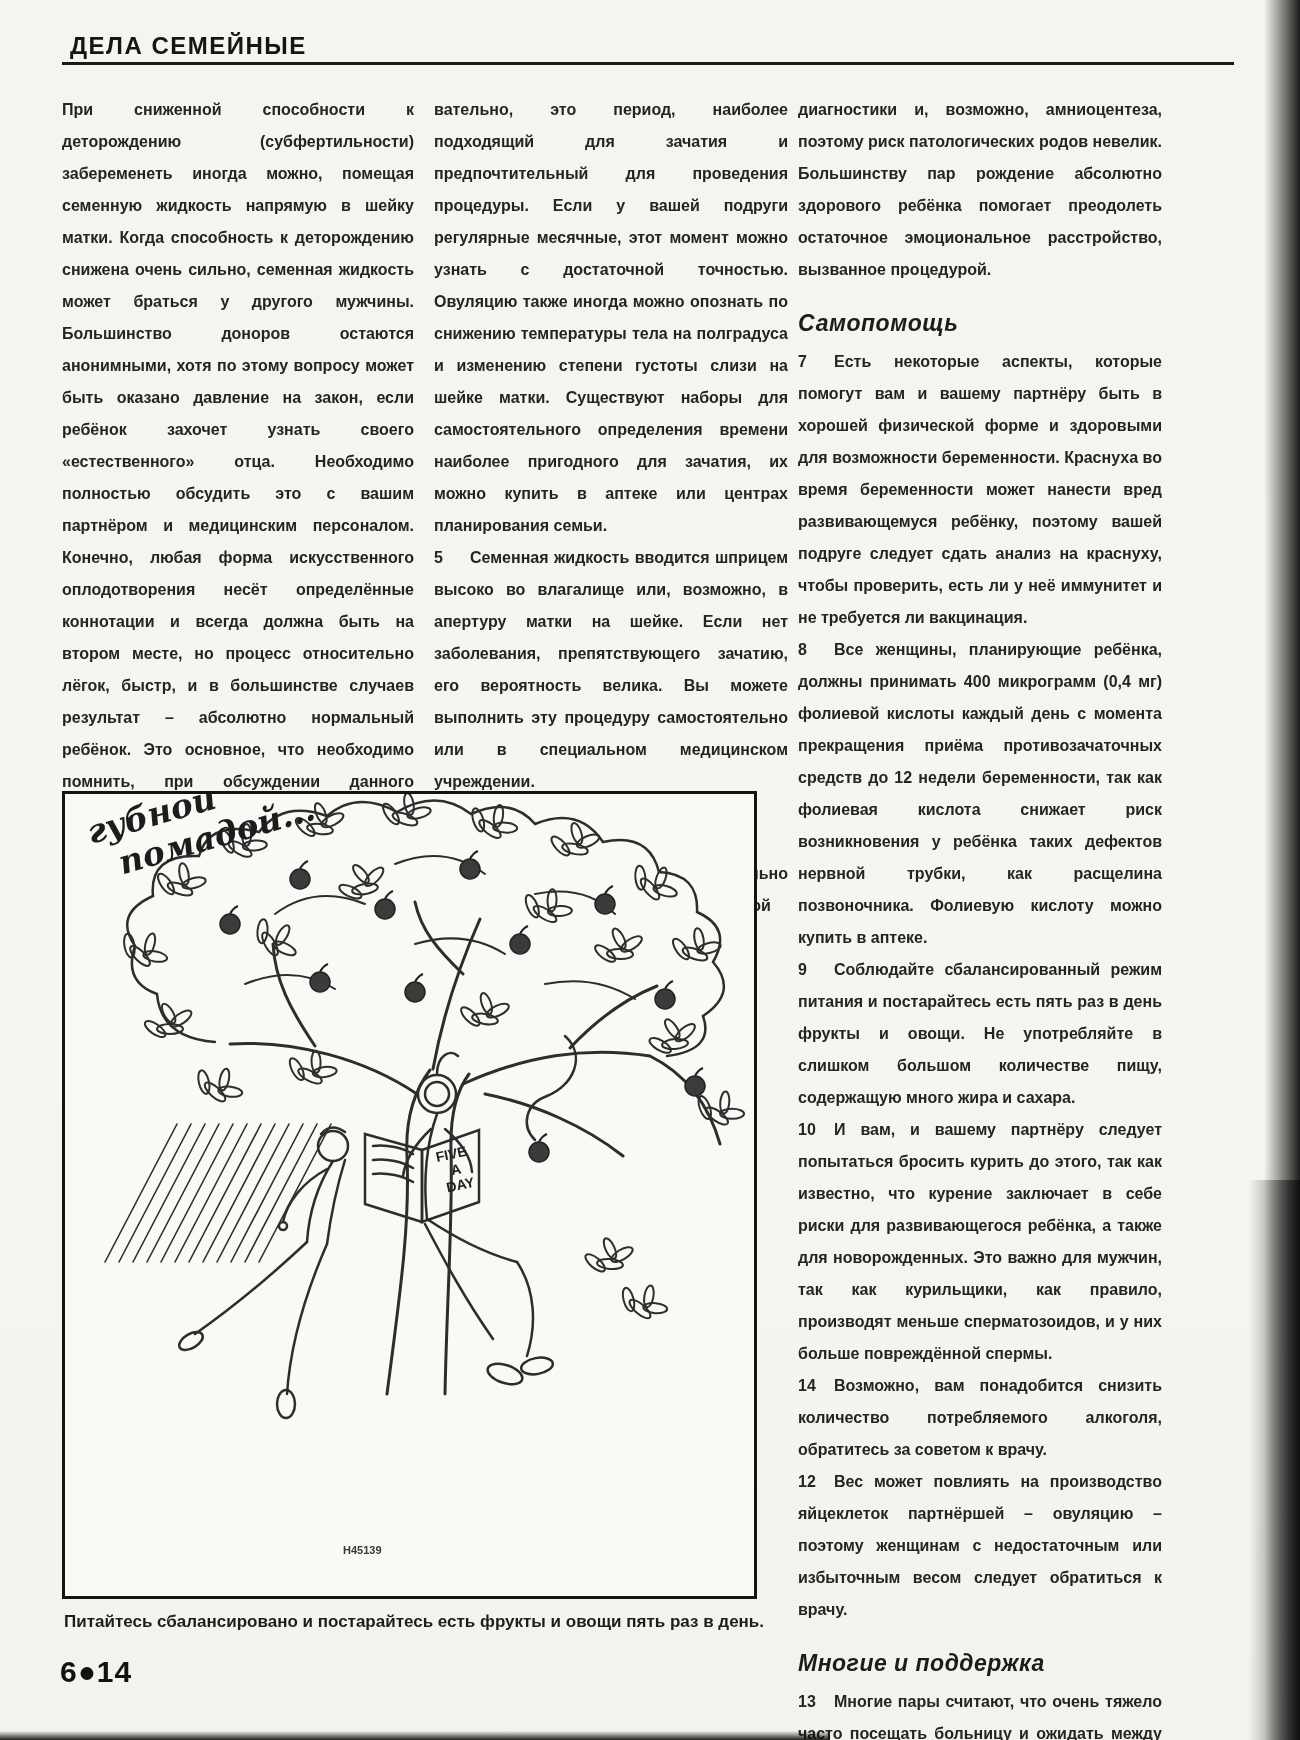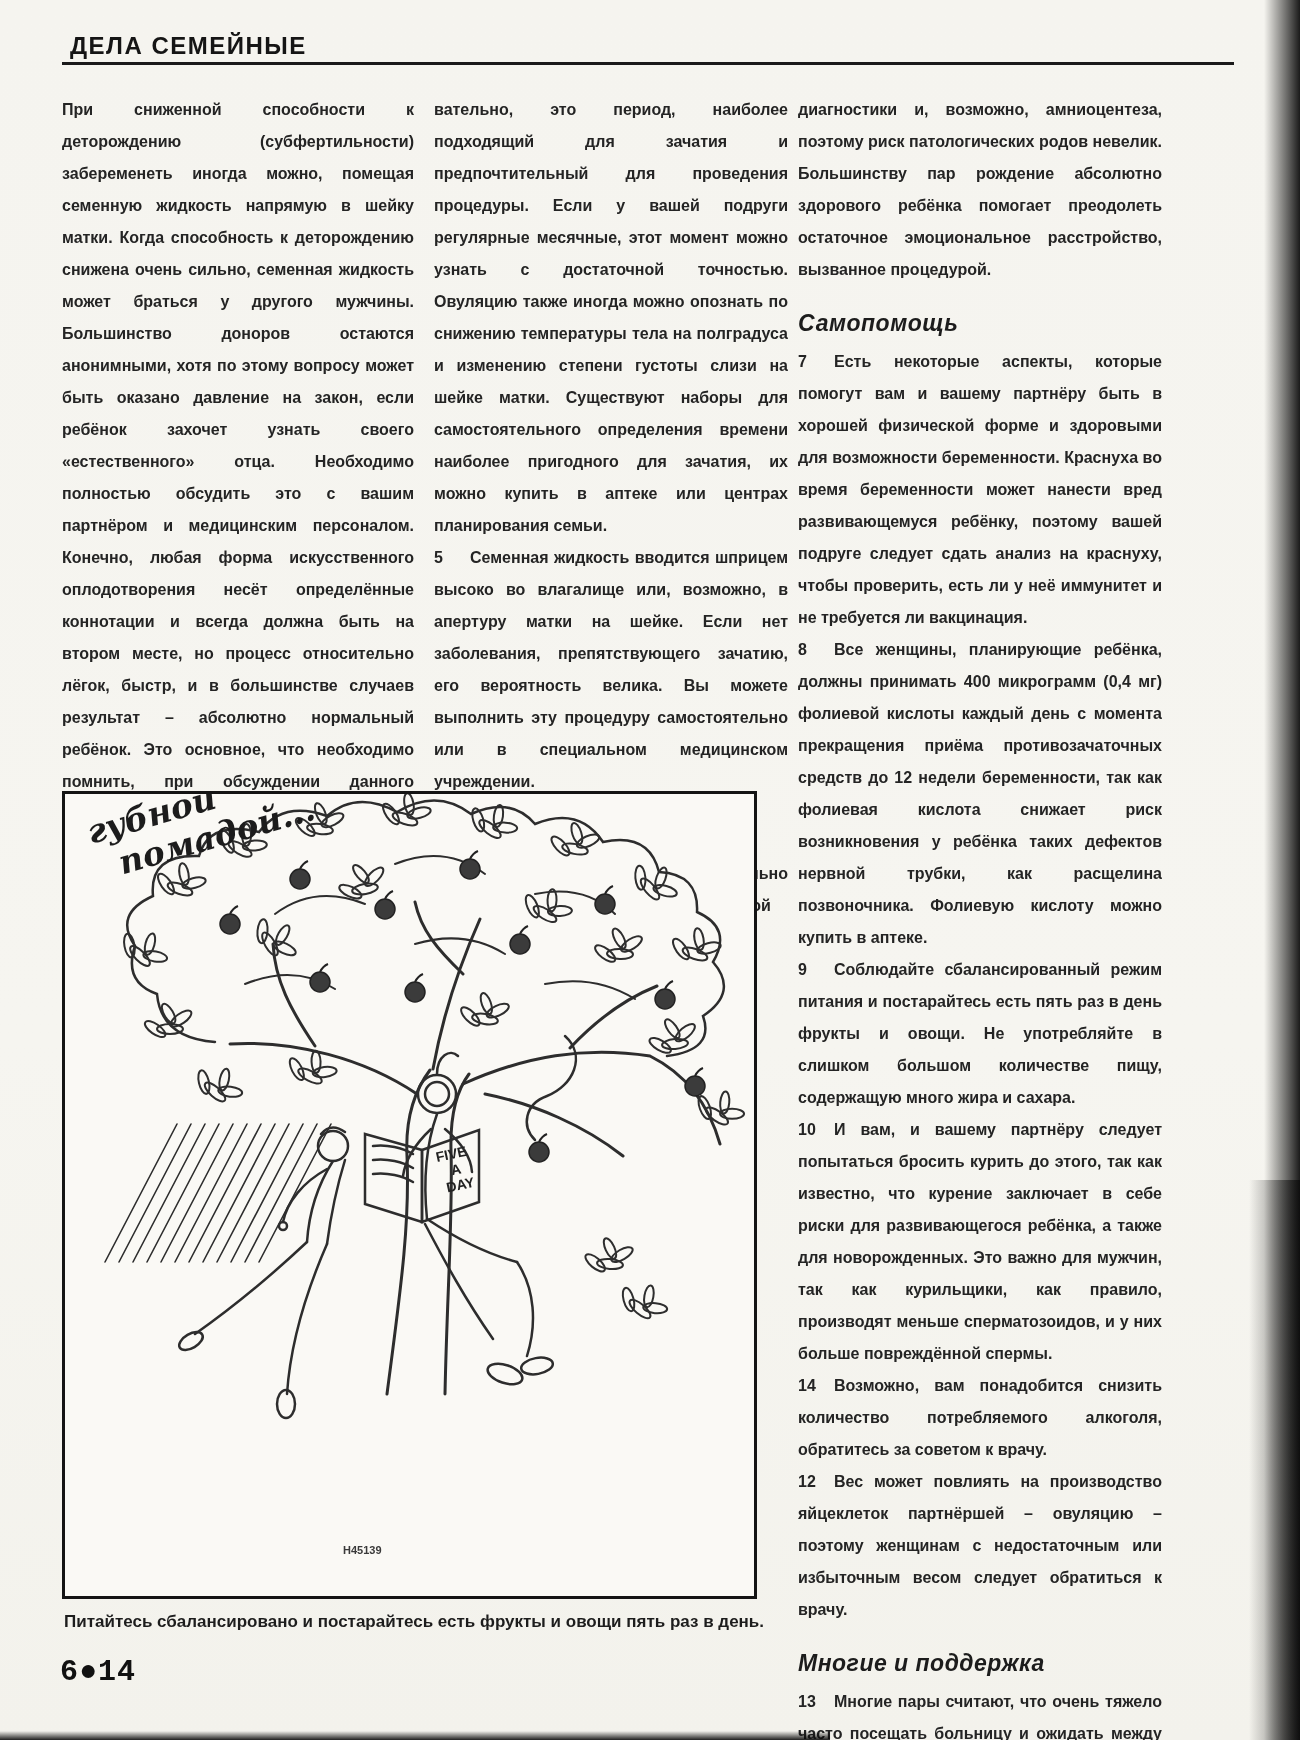--- a/index.html
+++ b/index.html
@@ -30,21 +30,21 @@
   .figure-frame {
     position:absolute; left:62px; top:791px; width:695px; height:808px;
     border:3px solid #141414; background:#faf9f5; box-sizing:border-box;
   }
   .fig-caption {
     position:absolute; left:64px; top:1612px; width:760px; margin:0;
     font-size:17px; font-weight:bold; color:#1d1d1d;
   }
   .page-num {
     position:absolute; left:60px; top:1655px; margin:0;
-    font-size:30px; font-weight:bold; letter-spacing:1px; color:#111;font-family:Liberation Mono, monospace;
+    font-size:30px; font-weight:bold; letter-spacing:1px; color:#111;
   }
   .edge-right {
     position:absolute; top:0; right:0; width:36px; height:100%;
     background:linear-gradient(to left, rgba(8,8,8,0.92) 0%, rgba(8,8,8,0.55) 40%, rgba(8,8,8,0) 100%);
     pointer-events:none;
   }
   .edge-right-low {
     position:absolute; bottom:0; right:0; width:60px; height:560px;
     background:linear-gradient(to left, rgba(8,8,8,0.65) 0%, rgba(8,8,8,0) 85%);
     pointer-events:none;

